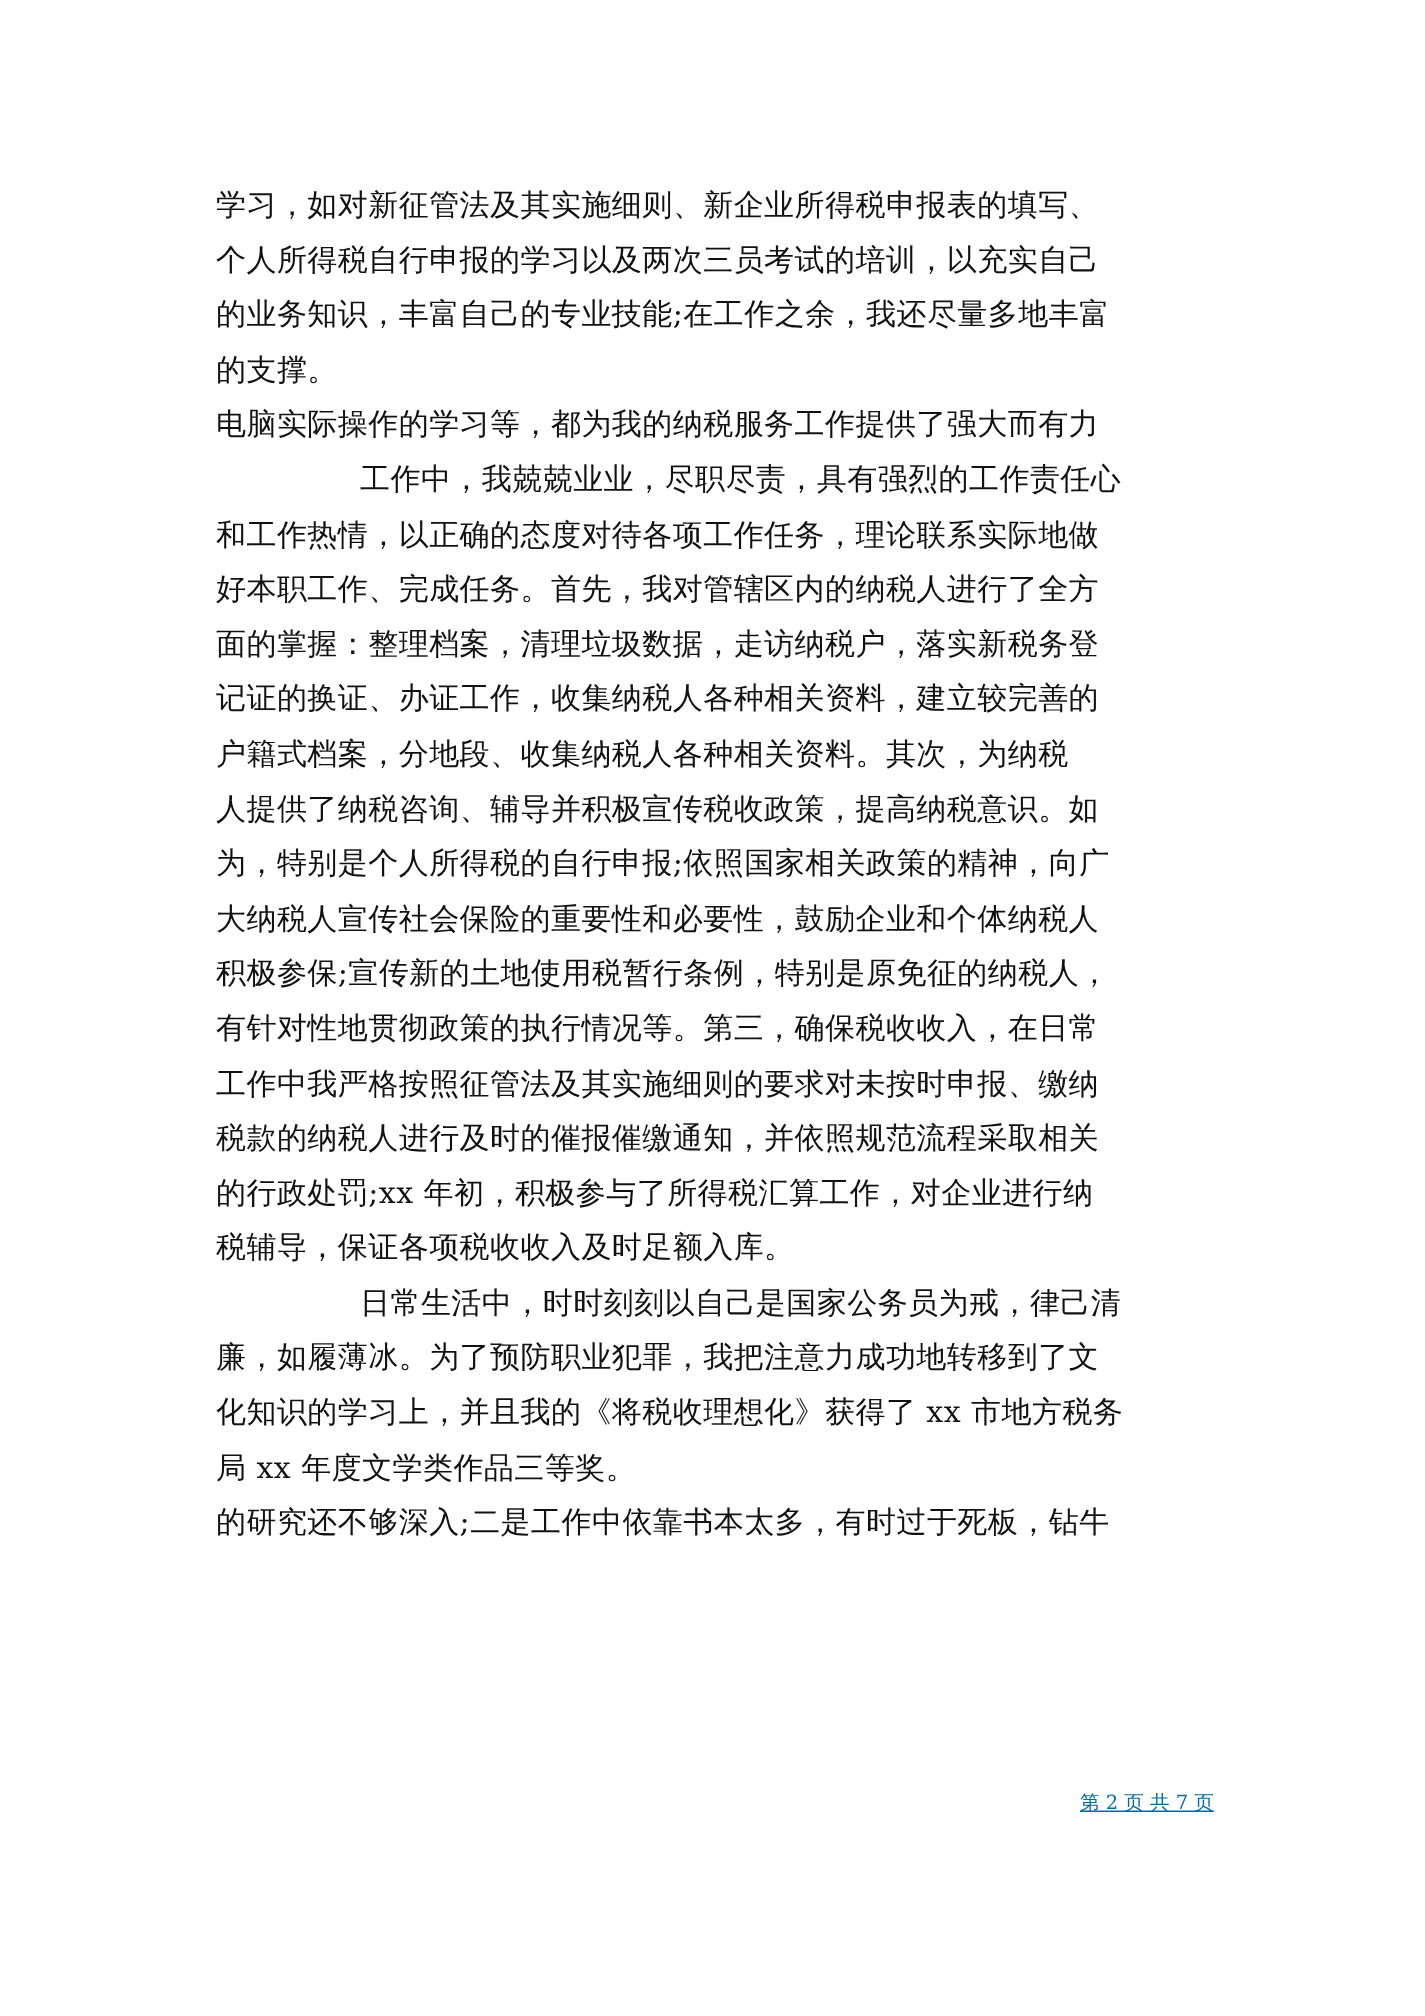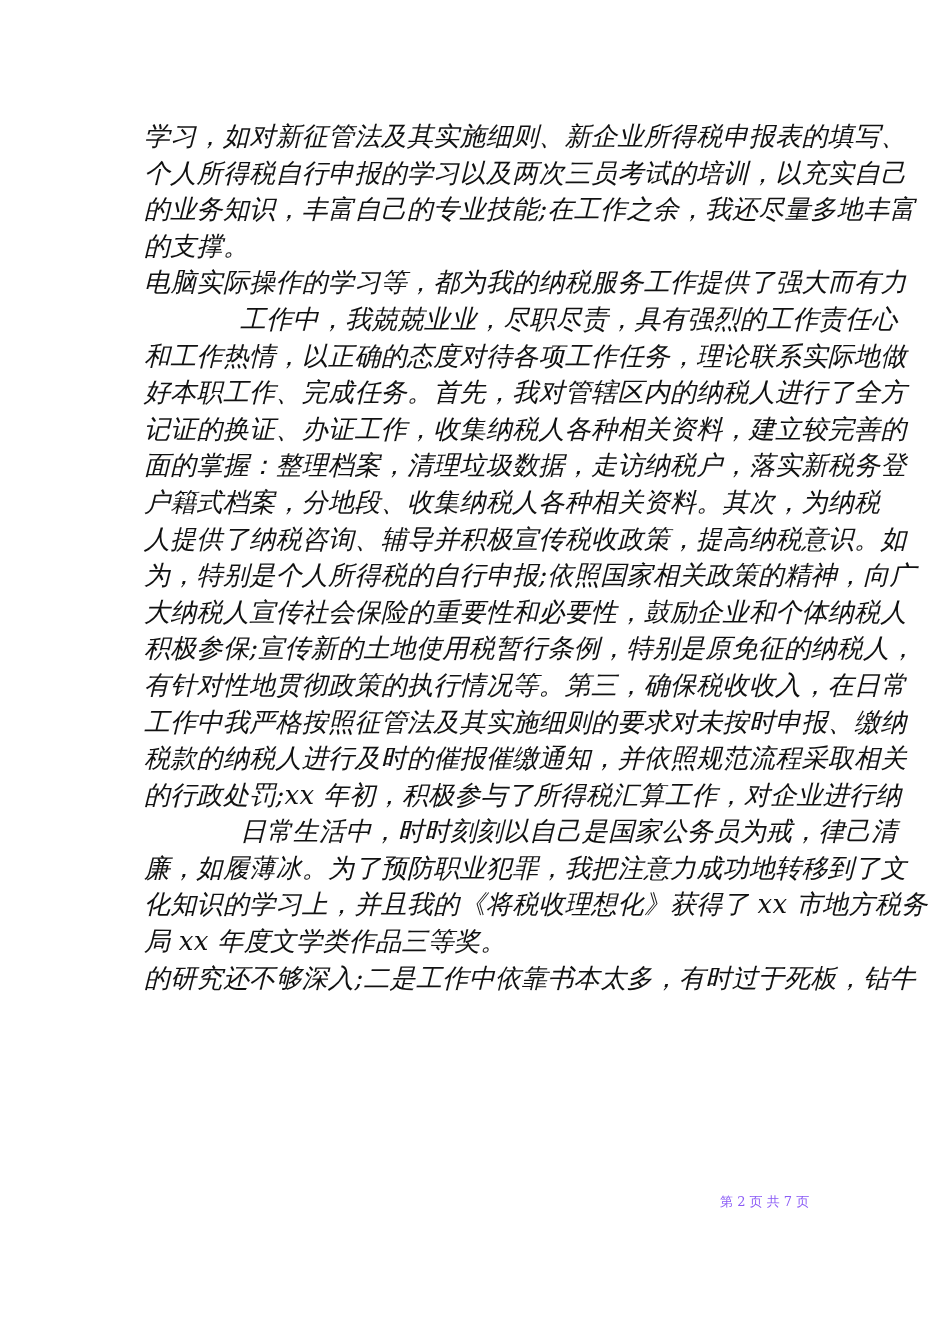--- a/index.html
+++ b/index.html
@@ -25,66 +25,67 @@
     }
     .body-text {
       position: absolute;
       left: 144px;
       top: 118px;
       width: 662px;
     }
     .line {
       height: 36.6px;
       line-height: 36.6px;
-      font-size: 26px;
+      font-size: 20px;
       white-space: nowrap;
       letter-spacing: 0.3px;
-      font-style: italic;
     }
     .line.indent {
       padding-left: 96px;
     }
     .footer {
       position: absolute;
       left: 720px;
       top: 1193px;
       font-size: 13px;
-      color: #8b5cf6;
+      color: #0369a1;
       white-space: nowrap;
+      text-decoration: underline;
     }
   </style>
 </head>
 <body>
 
 <div class="page">
   <div class="body-text">
 
     <div>
       <div class="line">学习，如对新征管法及其实施细则、新企业所得税申报表的填写、</div>
       <div class="line">个人所得税自行申报的学习以及两次三员考试的培训，以充实自己</div>
       <div class="line">的业务知识，丰富自己的专业技能;在工作之余，我还尽量多地丰富</div>
       <div class="line">的支撑。</div>
       <div class="line">电脑实际操作的学习等，都为我的纳税服务工作提供了强大而有力</div>
     </div>
 
     <div>
       <div class="line indent">工作中，我兢兢业业，尽职尽责，具有强烈的工作责任心</div>
       <div class="line">和工作热情，以正确的态度对待各项工作任务，理论联系实际地做</div>
       <div class="line">好本职工作、完成任务。首先，我对管辖区内的纳税人进行了全方</div>
+      <div class="line">面的掌握：整理档案，清理垃圾数据，走访纳税户，落实新税务登</div>
       <div class="line">记证的换证、办证工作，收集纳税人各种相关资料，建立较完善的</div>
-      <div class="line">面的掌握：整理档案，清理垃圾数据，走访纳税户，落实新税务登</div>
       <div class="line">户籍式档案，分地段、收集纳税人各种相关资料。其次，为纳税</div>
       <div class="line">人提供了纳税咨询、辅导并积极宣传税收政策，提高纳税意识。如</div>
       <div class="line">为，特别是个人所得税的自行申报;依照国家相关政策的精神，向广</div>
       <div class="line">大纳税人宣传社会保险的重要性和必要性，鼓励企业和个体纳税人</div>
       <div class="line">积极参保;宣传新的土地使用税暂行条例，特别是原免征的纳税人，</div>
       <div class="line">有针对性地贯彻政策的执行情况等。第三，确保税收收入，在日常</div>
       <div class="line">工作中我严格按照征管法及其实施细则的要求对未按时申报、缴纳</div>
       <div class="line">税款的纳税人进行及时的催报催缴通知，并依照规范流程采取相关</div>
       <div class="line">的行政处罚;xx 年初，积极参与了所得税汇算工作，对企业进行纳</div>
+      <div class="line">税辅导，保证各项税收收入及时足额入库。</div>
     </div>
 
     <div>
       <div class="line indent">日常生活中，时时刻刻以自己是国家公务员为戒，律己清</div>
       <div class="line">廉，如履薄冰。为了预防职业犯罪，我把注意力成功地转移到了文</div>
       <div class="line">化知识的学习上，并且我的《将税收理想化》获得了 xx 市地方税务</div>
       <div class="line">局 xx 年度文学类作品三等奖。</div>
     </div>
 
     <div>

